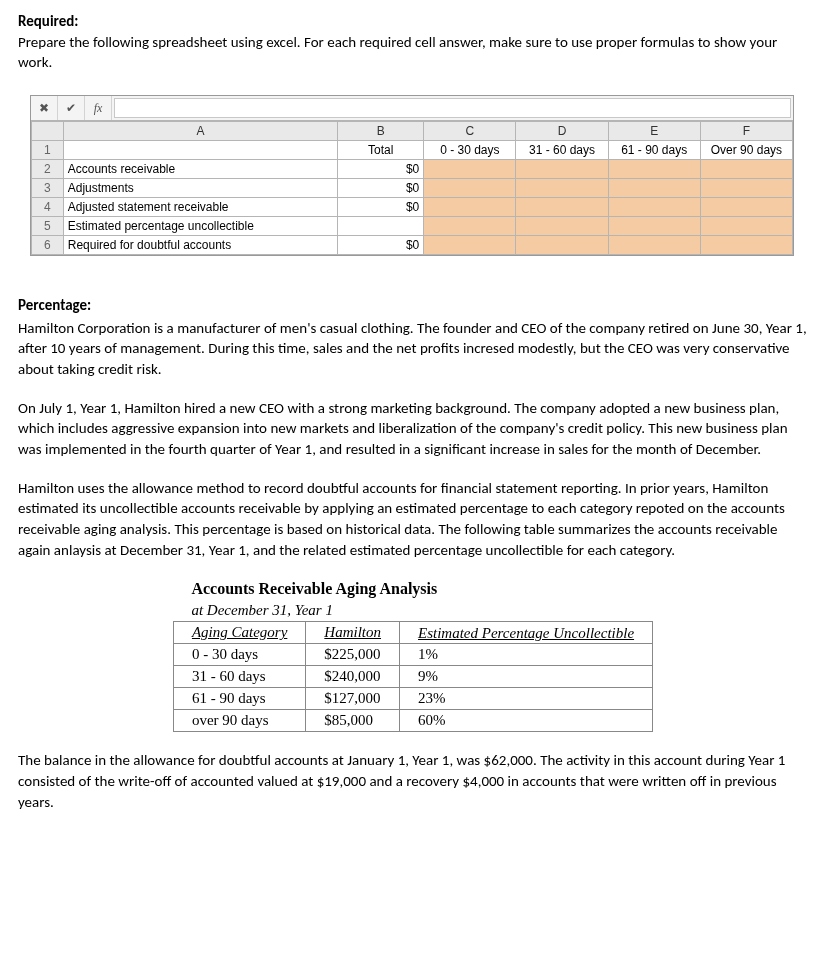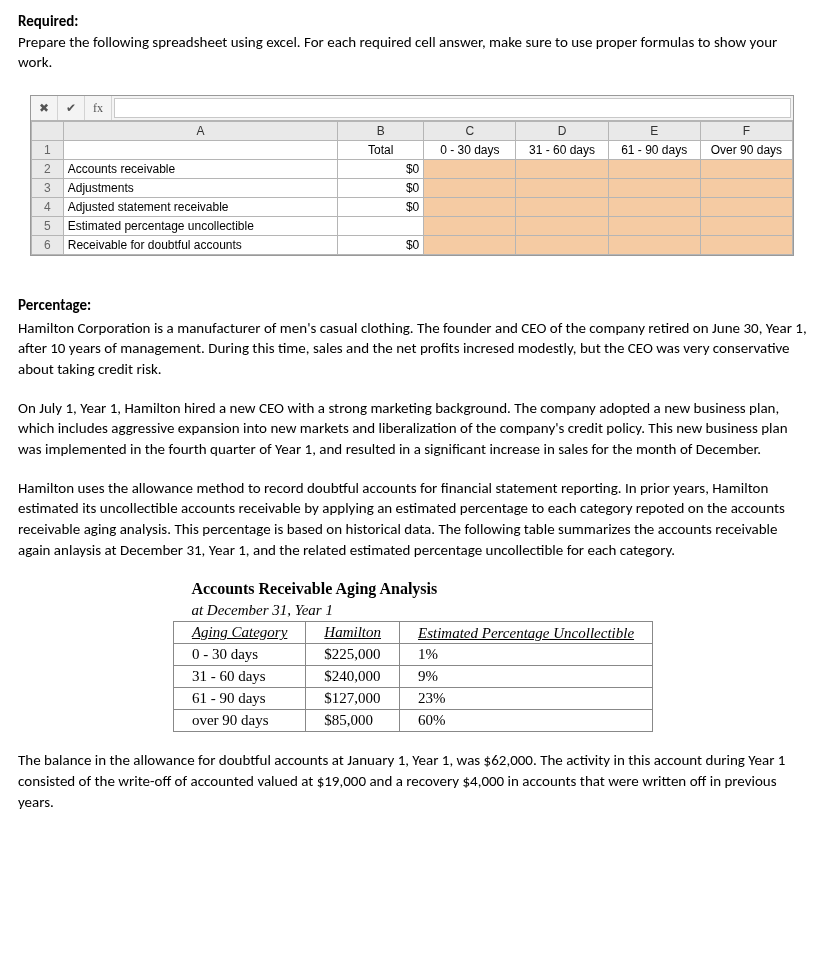--- a/index.html
+++ b/index.html
@@ -28,21 +28,21 @@
     border-bottom:1px solid #b5b5b5;
     background:#f4f4f4;
     height:24px;
     font-size:12px;
   }
   .fb-btn{
     width:26px;text-align:center;color:#555;
     border-right:1px solid #d3d3d3;
     line-height:24px;
   }
-  .fb-fx{font-family:'Times New Roman',serif;}
+  .fb-fx{font-style:italic;font-family:'Times New Roman',serif;}
   .fb-input{
     flex:1;background:#fff;height:18px;margin:0 2px;border:1px solid #c8c8c8;
   }
 
   table.sheet{
     border-collapse:collapse;width:100%;
     font-family:Arial,sans-serif;font-size:12px;
   }
   table.sheet th, table.sheet td{
     border:1px solid #b5b5b5;
@@ -151,21 +151,21 @@
       <td class="rowhead">5</td>
       <td class="lbl">Estimated percentage uncollectible</td>
       <td></td>
       <td class="orange"></td>
       <td class="orange"></td>
       <td class="orange"></td>
       <td class="orange"></td>
     </tr>
     <tr>
       <td class="rowhead">6</td>
-      <td class="lbl">Receivable for doubtful accounts</td>
+      <td class="lbl">Required for doubtful accounts</td>
       <td class="num">$0</td>
       <td class="orange"></td>
       <td class="orange"></td>
       <td class="orange"></td>
       <td class="orange"></td>
     </tr>
   </tbody>
     </table>
 </div>
 

